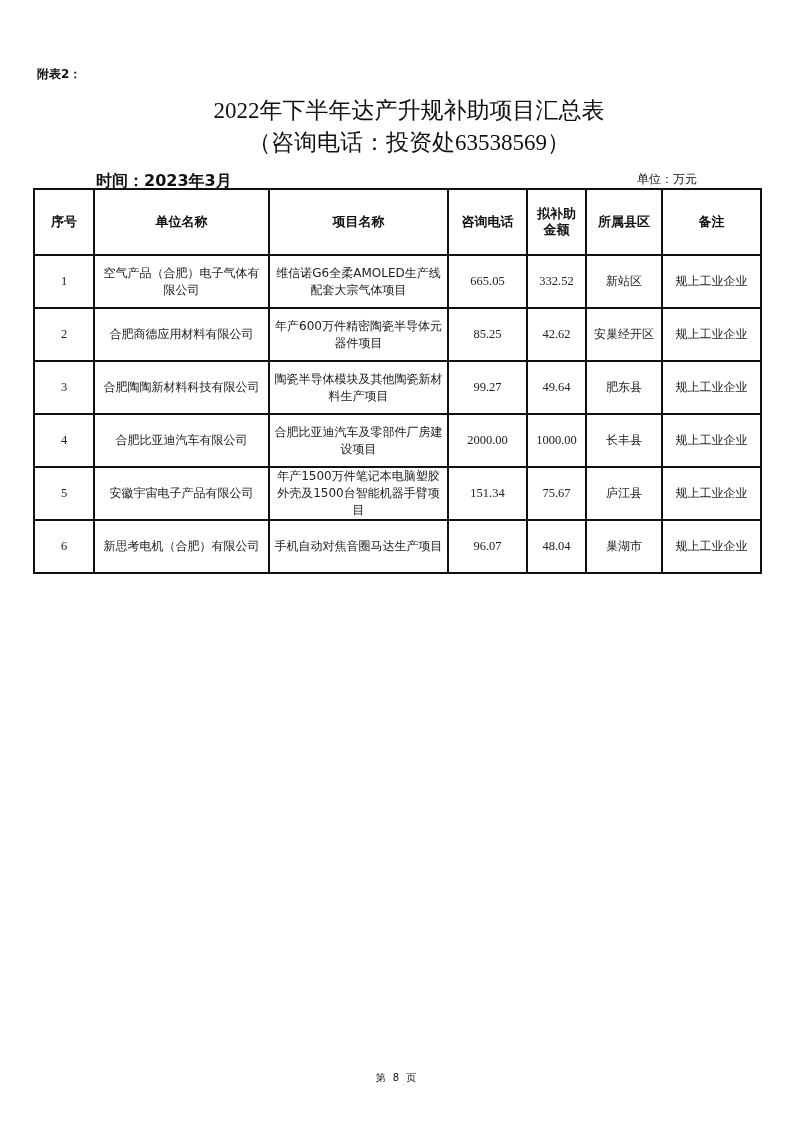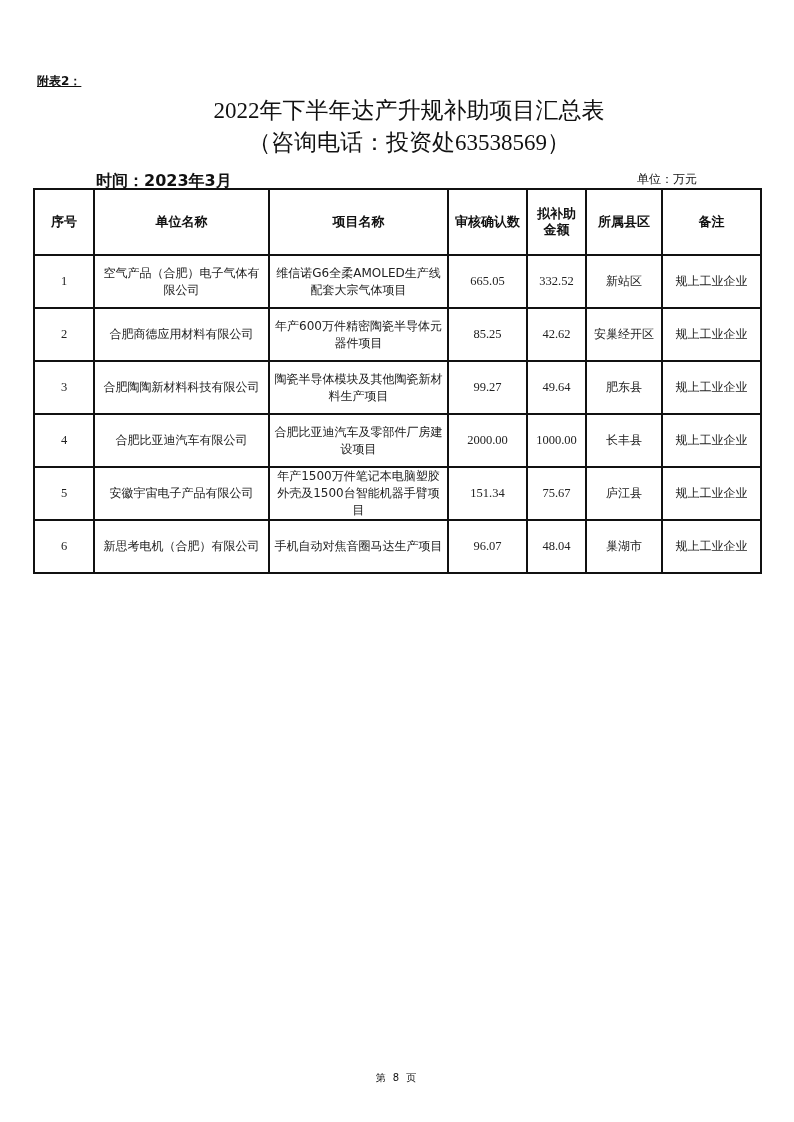--- a/index.html
+++ b/index.html
@@ -11,25 +11,24 @@
       width: 794px;
       height: 1122px;
       position: relative;
       font-family: "Liberation Serif", "DejaVu Serif", serif;
       color: #111111;
       overflow: hidden;
     }
     .attachment-label {
       position: absolute;
       left: 37px;
-      top: 73px;
+      top: 66px;
       font-size: 12px;
       font-weight: bold;
       font-family: "DejaVu Sans", sans-serif;
-      text-decoration: underline;
     }
     .title {
       position: absolute;
       left: 0;
       width: 794px;
       text-align: center;
       font-size: 23px;
       line-height: 30px;
       margin-left: 12px;
     }
@@ -112,21 +111,21 @@
     <col style="width:79px">
     <col style="width:59px">
     <col style="width:76px">
     <col style="width:99px">
   </colgroup>
   <thead>
     <tr>
       <th>序号</th>
       <th>单位名称</th>
       <th>项目名称</th>
-      <th>审核确认数</th>
+      <th>咨询电话</th>
       <th>拟补助金额</th>
       <th>所属县区</th>
       <th>备注</th>
     </tr>
   </thead>
   <tbody>
     <tr>
       <td>1</td>
       <td class="cn">空气产品（合肥）电子气体有限公司</td>
       <td class="cn">维信诺G6全柔AMOLED生产线配套大宗气体项目</td>

